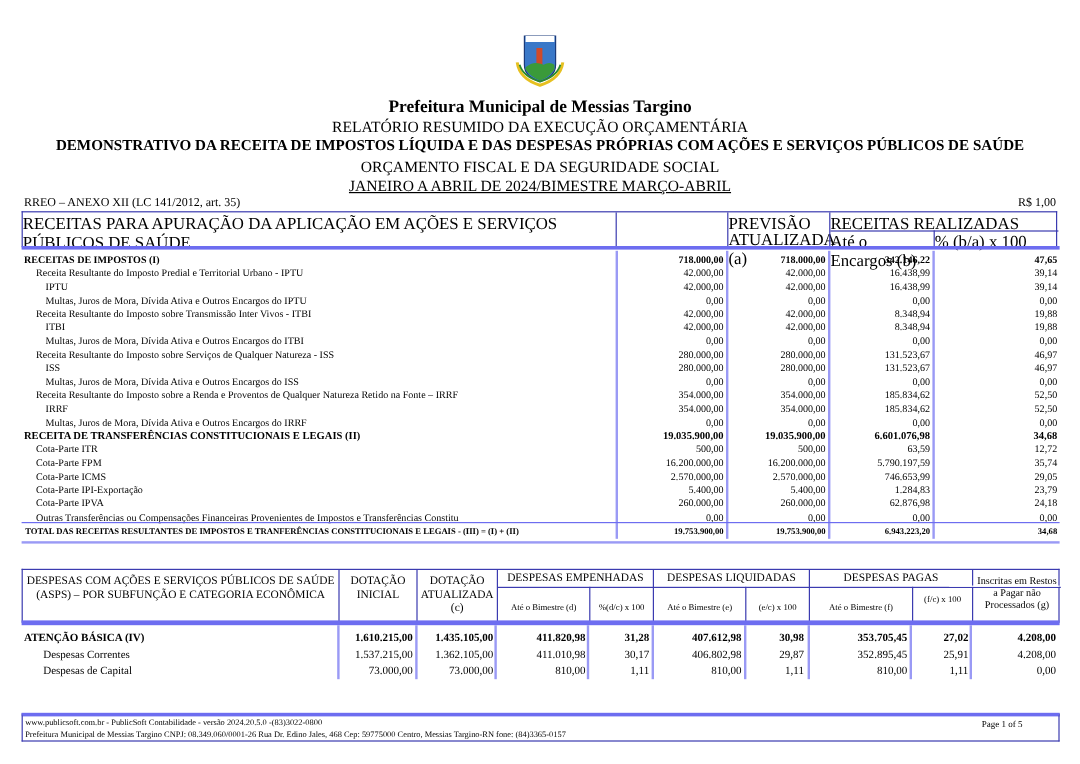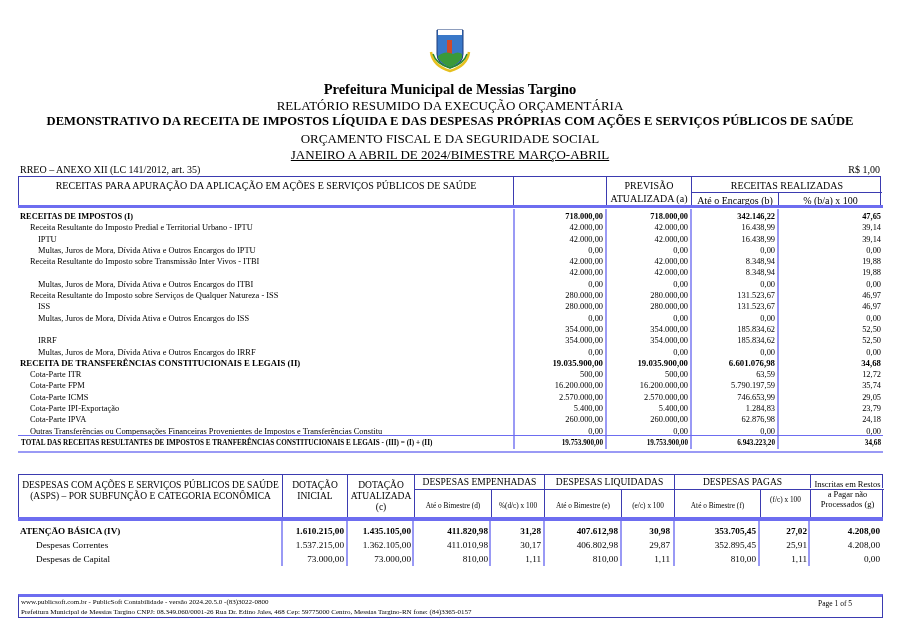--- a/index.html
+++ b/index.html
@@ -15,21 +15,21 @@
   .hdr.t4 { top: 131px; font-size: 13px; }
   .hdr.t5 { top: 147px; font-size: 13px; text-decoration: underline; }
 
   .annex { position: absolute; left: 20px; top: 164px; font-size: 10px; }
   .unit { position: absolute; right: 20px; top: 164px; font-size: 10px; }
 
   
   .t1-head { position: absolute; left: 18px; top: 176px; width: 863px; height: 30px;
              border: 1px solid #3b3bb0; border-bottom: none; }
   .t1-band { position: absolute; left: 18px; top: 205px; width: 865px; height: 3px; background: #6d6df0; }
-  .hcell { position: absolute; top: 0; height: 30px; font-size: 10px; text-align: center; }
+  .hcell { position: absolute; top: 0; height: 30px; font-size: 14px; text-align: left; }
   .vline { position: absolute; width: 1px; background: #3b3bb0; }
   .vline2 { position: absolute; width: 2px; background: #9a9af5; }
   .hline { position: absolute; height: 1px; background: #3b3bb0; }
 
   .rows1 { position: absolute; left: 18px; top: 211px; width: 865px; }
   .r1 { position: relative; height: 11.3px; font-size: 8.4px; line-height: 11.3px; white-space: nowrap; }
   .r1 .lbl { position: absolute; left: 2px; overflow: hidden; width: 494px; }
   .r1 .num { position: absolute; text-align: right; }
   .r1.b { font-weight: bold; }
   .r1.l1 .lbl { left: 12px; }
@@ -144,20 +144,21 @@
     <span class="num c-pc">0,00</span>
   </div>
   <div class="r1 l1">
     <span class="lbl">Receita Resultante do Imposto sobre Transmissão Inter Vivos - ITBI</span>
     <span class="num c-pi">42.000,00</span>
     <span class="num c-pa">42.000,00</span>
     <span class="num c-rb">8.348,94</span>
     <span class="num c-pc">19,88</span>
   </div>
   <div class="r1 l2">
+    <span class="lbl">ITBI</span>
     <span class="num c-pi">42.000,00</span>
     <span class="num c-pa">42.000,00</span>
     <span class="num c-rb">8.348,94</span>
     <span class="num c-pc">19,88</span>
   </div>
   <div class="r1 l2">
     <span class="lbl">Multas, Juros de Mora, Dívida Ativa e Outros Encargos do ITBI</span>
     <span class="num c-pi">0,00</span>
     <span class="num c-pa">0,00</span>
     <span class="num c-rb">0,00</span>
@@ -178,20 +179,21 @@
     <span class="num c-pc">46,97</span>
   </div>
   <div class="r1 l2">
     <span class="lbl">Multas, Juros de Mora, Dívida Ativa e Outros Encargos do ISS</span>
     <span class="num c-pi">0,00</span>
     <span class="num c-pa">0,00</span>
     <span class="num c-rb">0,00</span>
     <span class="num c-pc">0,00</span>
   </div>
   <div class="r1 l1">
+    <span class="lbl">Receita Resultante do Imposto sobre a Renda e Proventos de Qualquer Natureza Retido na Fonte – IRRF</span>
     <span class="num c-pi">354.000,00</span>
     <span class="num c-pa">354.000,00</span>
     <span class="num c-rb">185.834,62</span>
     <span class="num c-pc">52,50</span>
   </div>
   <div class="r1 l2">
     <span class="lbl">IRRF</span>
     <span class="num c-pi">354.000,00</span>
     <span class="num c-pa">354.000,00</span>
     <span class="num c-rb">185.834,62</span>

